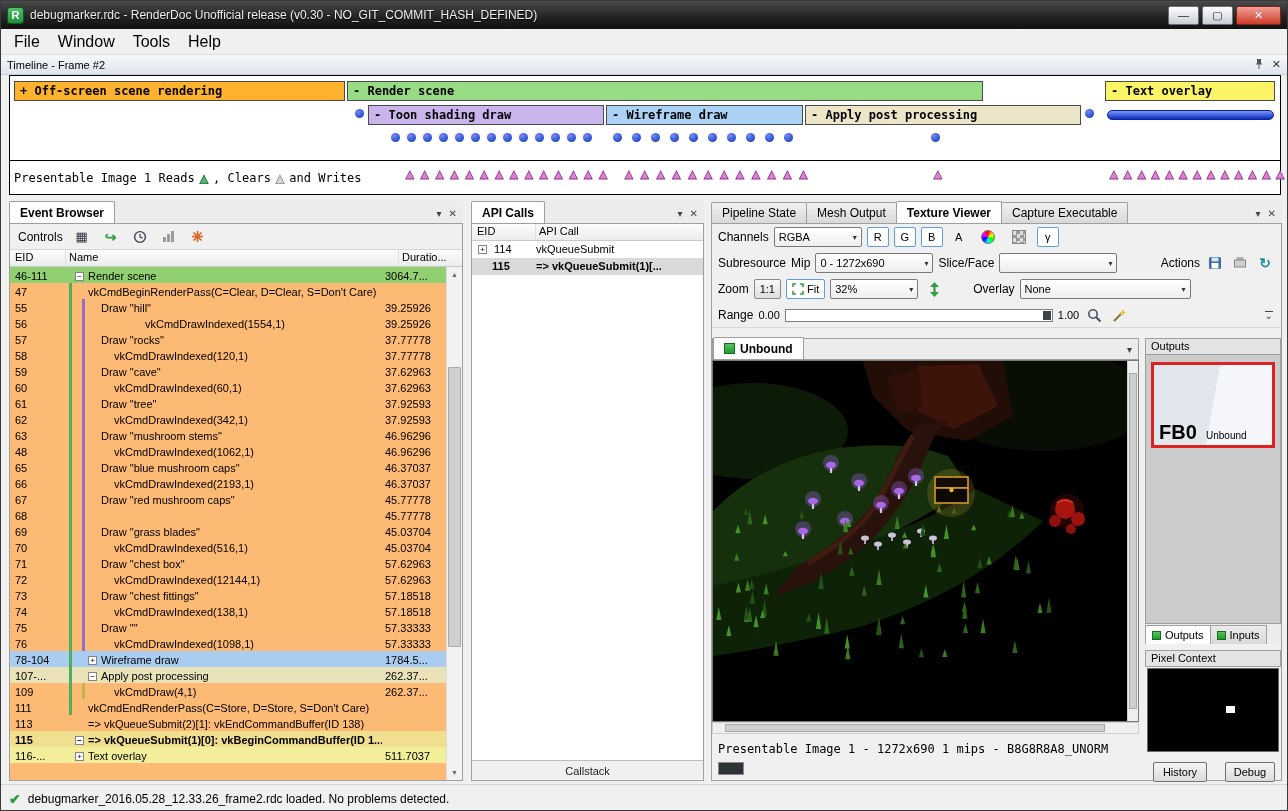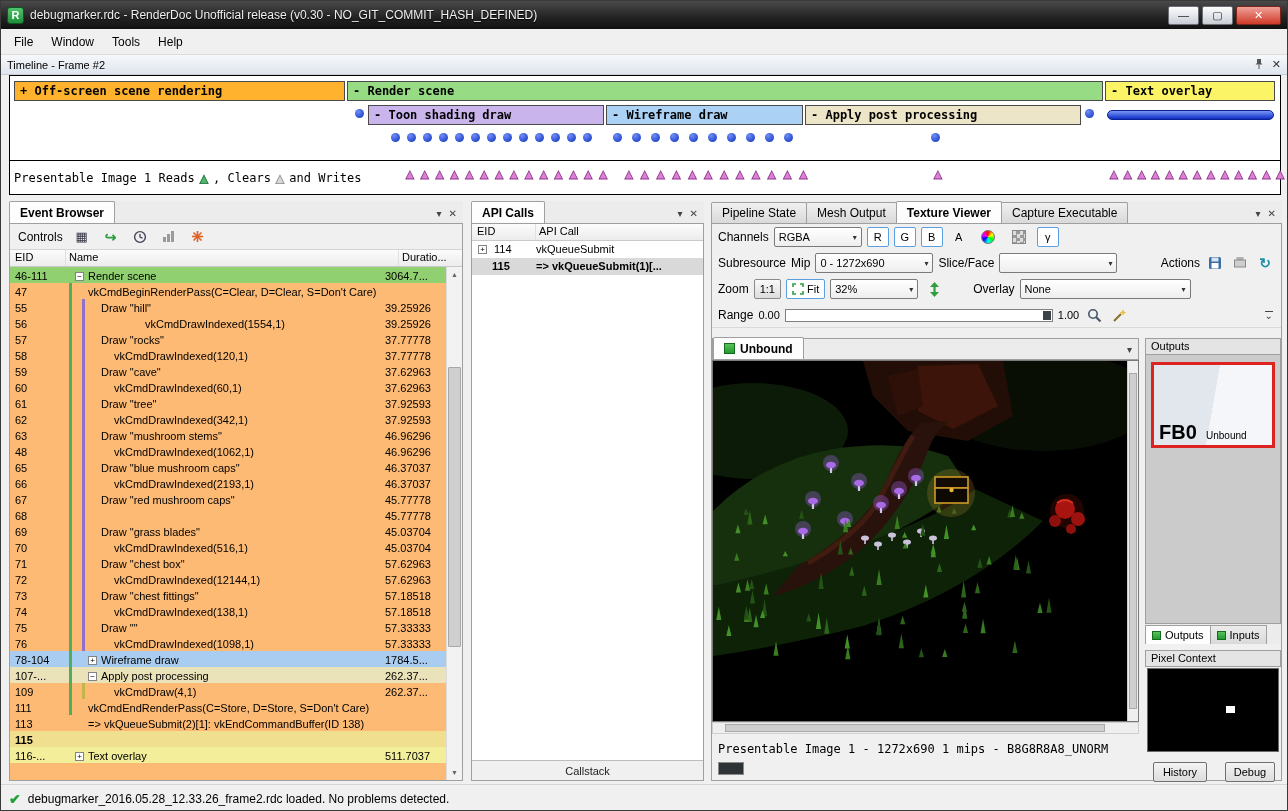--- a/index.html
+++ b/index.html
@@ -10,21 +10,21 @@
 
 .titlebar{position:absolute;left:0;top:0;width:100%;height:28px;background:linear-gradient(#4a4a4a,#222 60%,#111);display:flex;align-items:center;padding:0 6px;gap:6px}
 .app-icon{width:17px;height:17px;border-radius:3px;background:linear-gradient(#4fc36a,#1f8f3c);border:1px solid #0c5a22;color:#fff;font-weight:bold;font-size:11px;display:flex;align-items:center;justify-content:center}
 .win-title{color:#f0f0f0;font-size:12px;text-shadow:0 1px 1px #000;white-space:nowrap}
 .winbtns{margin-left:auto;display:flex;gap:3px}
 .winbtn{width:31px;height:19px;border:1px solid #6a6f76;border-radius:2px;background:linear-gradient(#fdfdfd,#c9ced6);color:#222;font-size:11px;line-height:16px;text-align:center}
 .winbtn.close{width:45px;background:linear-gradient(#f0a198,#cf3a28);border-color:#7a241a;color:#fff}
 
 
 .menubar{position:absolute;left:0;top:28px;width:100%;height:26px;background:#f0f0f0;border-bottom:1px solid #dcdcdc;display:flex;align-items:center;padding-left:4px}
-.menu-item{padding:17px 9px;font-size:12px}
+.menu-item{padding:17px 9px;font-size:16px}
 
 
 .tl-caption{position:absolute;left:0;top:54px;width:100%;height:20px;background:linear-gradient(#f6f8fb,#dfe5ee);border-bottom:1px solid #c8cdd6;display:flex;align-items:center;padding:0 6px;font-size:11px}
 .tl-caption .cap-btns{margin-left:auto;display:flex;gap:8px;align-items:center}
 .cap-btn{color:#333;font-size:11px;line-height:1}
 #tl-body{position:absolute;left:8px;top:74px;width:1272px;height:120px;background:#fff;border:1px solid #000}
 .tl-row{position:absolute;left:0;right:0;height:20px}
 #tl-row1{top:5px}
 #tl-row2{top:29px}
 .tl-bar{position:absolute;top:0;height:20px;border:1px solid #4a4a4a;font:bold 12px "DejaVu Sans Mono",monospace;line-height:18px;padding-left:5px;white-space:nowrap;overflow:hidden}
@@ -164,21 +164,21 @@
             <path d="M3,1 h4 v4 l1.5,1.5 h-7 L3,5 Z" fill="#555"></path>
             <line x1="5" y1="6.5" x2="5" y2="11" stroke="#555" stroke-width="1"></line>
           </svg></span>
       <span class="cap-btn">✕</span>
     </span>
   </div>
 
   <div id="tl-body">
     <div class="tl-row" id="tl-row1">
         <div class="tl-bar" style="left: 4px; width: 331px; background: rgb(255, 178, 46);">+ Off-screen scene rendering</div>
-        <div class="tl-bar" style="left: 337px; width: 756px; background: rgb(151, 220, 133);">- Render scene</div>
+        <div class="tl-bar" style="left: 337px; width: 636px; background: rgb(151, 220, 133);">- Render scene</div>
         <div class="tl-bar" style="left: 1095px; width: 170px; background: rgb(252, 244, 103);">- Text overlay</div>
       </div>
     <div class="tl-row" id="tl-row2">
         <div class="tl-bar" style="left: 358px; width: 236px; background: rgb(201, 180, 236);">- Toon shading draw</div>
         <div class="tl-bar" style="left: 596px; width: 197px; background: rgb(171, 210, 244);">- Wireframe draw</div>
         <div class="tl-bar" style="left: 795px; width: 276px; background: rgb(236, 229, 199);">- Apply post processing</div>
       </div>
     <div class="tl-bluebar"></div>
     <div class="tl-divider"></div>
     <div class="tl-usage">
@@ -384,20 +384,21 @@
             <div class="c-name"><i class="guide" style="left: 3px; background: rgb(79, 174, 92);"></i><span class="nm" style="padding-left: 19px;">vkCmdEndRenderPass(C=Store, D=Store, S=Don't Care)</span></div>
             <div class="c-dur"></div>
           </div>
           <div class="eb-row">
             <div class="c-eid">113</div>
             <div class="c-name"><span class="nm" style="padding-left: 19px;">=&gt; vkQueueSubmit(2)[1]: vkEndCommandBuffer(ID 138)</span></div>
             <div class="c-dur"></div>
           </div>
           <div class="eb-row" style="background: rgb(240, 223, 142); font-weight: bold;">
             <div class="c-eid">115</div>
+            <div class="c-name"><span class="nm" style="padding-left: 6px;"><span class="exp">−</span>=&gt; vkQueueSubmit(1)[0]: vkBeginCommandBuffer(ID 1...</span></div>
             <div class="c-dur"></div>
           </div>
           <div class="eb-row" style="background: rgb(243, 238, 154);">
             <div class="c-eid">116-...</div>
             <div class="c-name"><span class="nm" style="padding-left: 6px;"><span class="exp">+</span>Text overlay</span></div>
             <div class="c-dur">511.7037</div>
           </div>
         </div>
       <div class="vscroll">
         <div class="varrow" style="top:0">▲</div>

